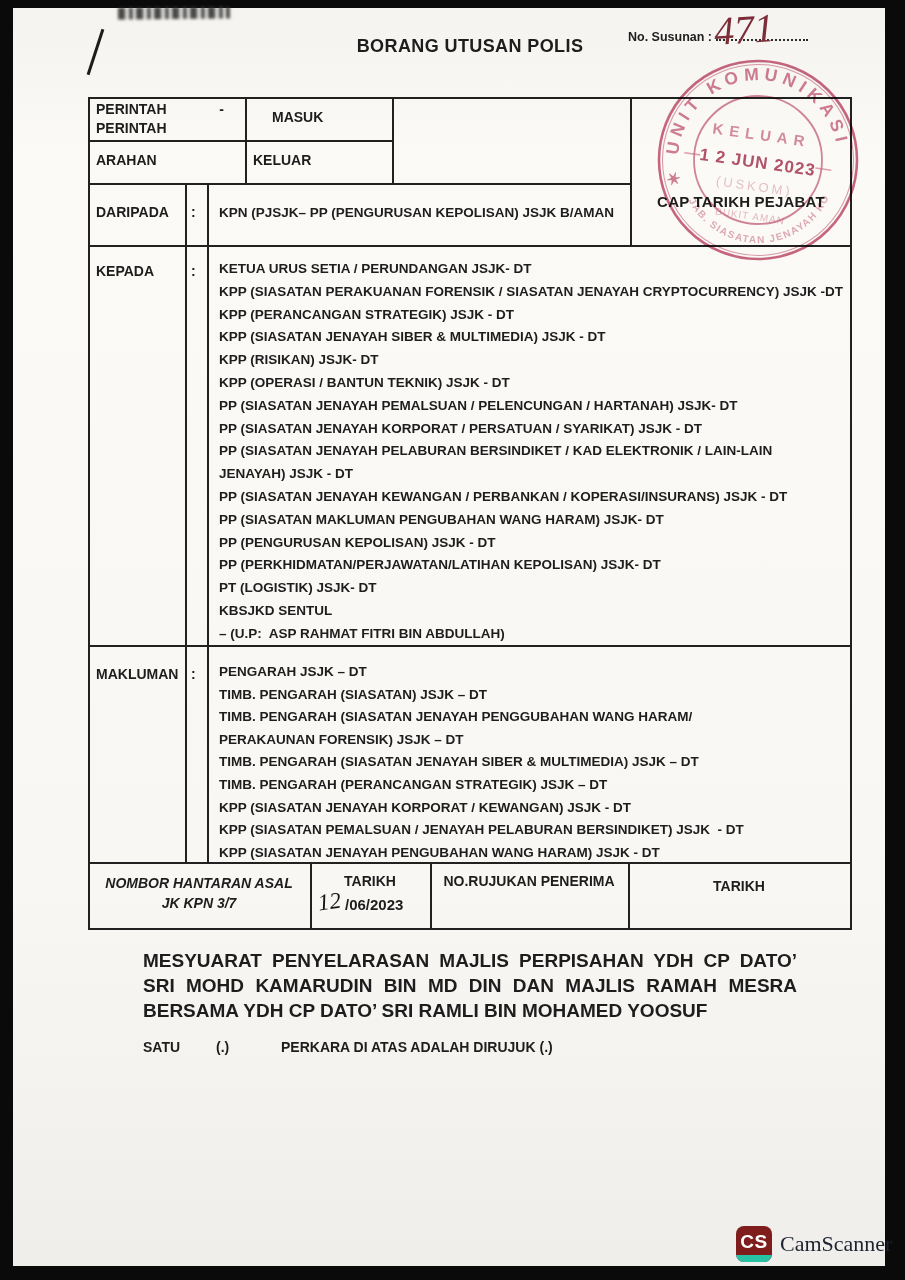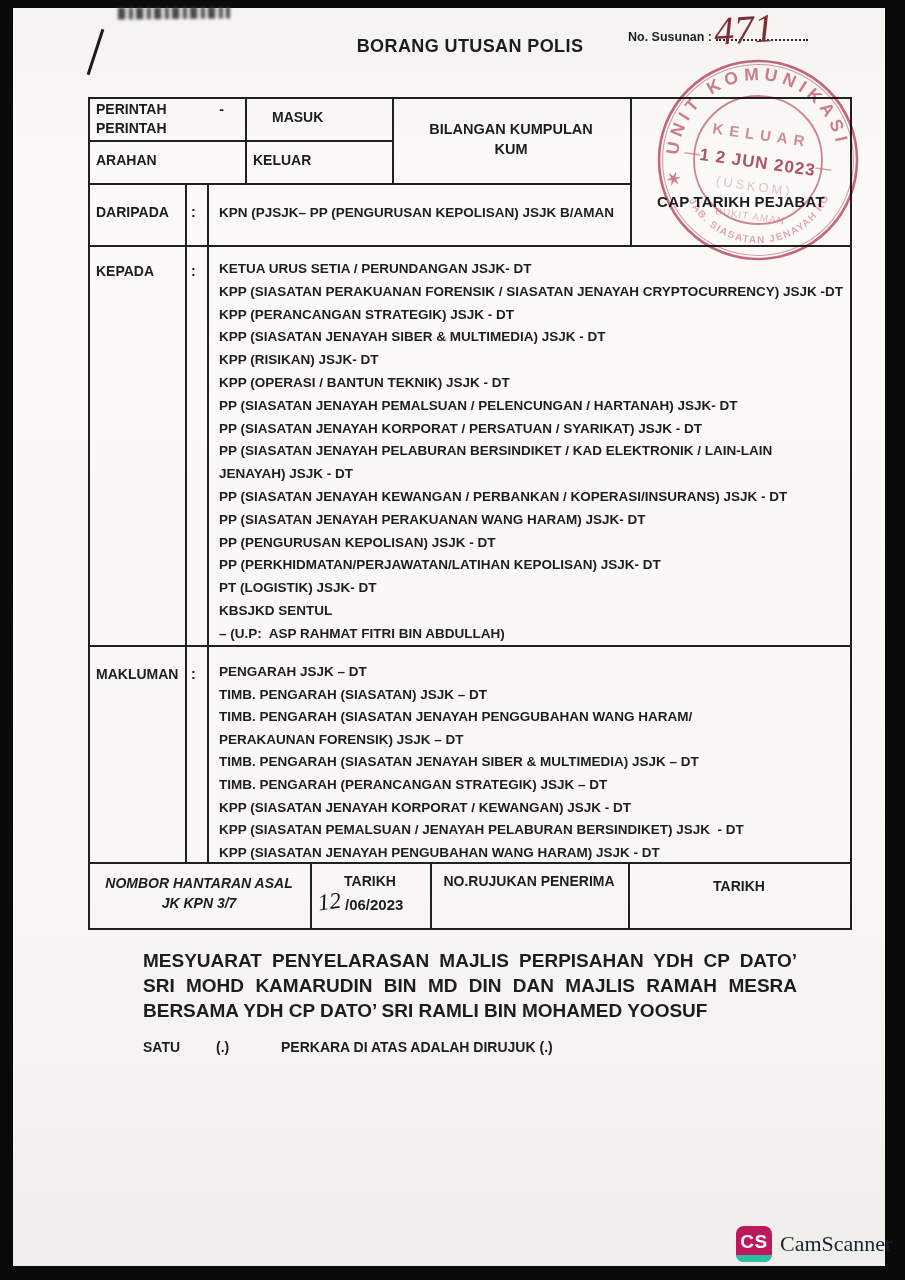--- a/index.html
+++ b/index.html
@@ -38,21 +38,21 @@
   
   #office-stamp{position:absolute;z-index:3;mix-blend-mode:multiply;opacity:.88;filter:blur(.3px);}
   
   #hand-day{position:absolute;z-index:4;font-family:"Liberation Serif",serif;font-style:italic;
             font-weight:400;font-size:23px;color:#17171a;transform:rotate(-8deg);}
   
   #subject-par{font-size:19px;line-height:25px;text-align:justify;}
   #ref-line span{font-size:14px;font-weight:700;}
   
   #cam-badge{position:absolute;z-index:2;display:flex;align-items:center;}
-  #cs-logo{width:36px;height:36px;border-radius:8px;background:#be185d;position:relative;overflow:hidden;
+  #cs-logo{width:36px;height:36px;border-radius:8px;background:#7f1d1d;position:relative;overflow:hidden;
            display:flex;align-items:center;justify-content:center;}
   #cs-logo .cs-text{color:#fff;font-weight:700;font-size:19px;letter-spacing:.5px;margin-top:-4px;}
   #cs-logo .cs-strip{position:absolute;left:0;right:0;bottom:0;height:7px;background:#27c1a3;}
   #cam-name{font-family:"Liberation Serif",serif;font-size:22px;color:#1c2230;margin-left:8px;font-weight:400;}
 </style>
 </head>
 <body>
 
 <div id="scan-root">
   <div id="page"></div>
@@ -86,45 +86,41 @@
   <div class="txt" id="perintah-cell" style="left:96px;top:100px;width:142px;">
     <div class="row1">
       <span>PERINTAH</span>
       <span class="dash">-</span>
     </div>
     <span>PERINTAH</span>
   </div>
   <div class="txt small-label" style="left:253px;top:109px;margin-left:19px;">MASUK</div>
   <div class="txt small-label" style="left:96px;top:152px;">ARAHAN</div>
   <div class="txt small-label" style="left:253px;top:152px;">KELUAR</div>
-  <div class="txt center" id="bilangan-cell" style="left:392px;top:119px;width:238px;">
-    <div>BILANGAN KUMPULAN</div>
-    <div>KUM</div>
-  </div>
   <div class="txt center" id="cap-label" style="left:630px;top:193px;width:222px;">CAP TARIKH PEJABAT</div>
 
   <div class="txt small-label" style="left:96px;top:204px;">DARIPADA</div>
   <div class="txt small-label" style="left:191px;top:204px;">:</div>
   <div class="txt" style="left:219px;top:205px;width:405px;font-size:13.5px;">KPN (PJSJK– PP (PENGURUSAN KEPOLISAN) JSJK B/AMAN</div>
 
   <div class="txt small-label" style="left:96px;top:263px;">KEPADA</div>
   <div class="txt small-label" style="left:191px;top:263px;">:</div>
   <div class="list" id="kepada-list" style="left:219px;top:258px;width:626px;">
       <div class="line">KETUA URUS SETIA / PERUNDANGAN JSJK- DT</div>
       <div class="line">KPP (SIASATAN PERAKUANAN FORENSIK / SIASATAN JENAYAH CRYPTOCURRENCY) JSJK -DT</div>
       <div class="line">KPP (PERANCANGAN STRATEGIK) JSJK - DT</div>
       <div class="line">KPP (SIASATAN JENAYAH SIBER &amp; MULTIMEDIA) JSJK - DT</div>
       <div class="line">KPP (RISIKAN) JSJK- DT</div>
       <div class="line">KPP (OPERASI / BANTUN TEKNIK) JSJK - DT</div>
       <div class="line">PP (SIASATAN JENAYAH PEMALSUAN / PELENCUNGAN / HARTANAH) JSJK- DT</div>
       <div class="line">PP (SIASATAN JENAYAH KORPORAT / PERSATUAN / SYARIKAT) JSJK - DT</div>
       <div class="line">PP (SIASATAN JENAYAH PELABURAN BERSINDIKET / KAD ELEKTRONIK / LAIN-LAIN
 JENAYAH) JSJK - DT</div>
       <div class="line">PP (SIASATAN JENAYAH KEWANGAN / PERBANKAN / KOPERASI/INSURANS) JSJK - DT</div>
-      <div class="line">PP (SIASATAN JENAYAH PERAKUANAN WANG HARAM) JSJK- DT</div>
+      <div class="line">PP (SIASATAN MAKLUMAN PENGUBAHAN WANG HARAM) JSJK- DT</div>
       <div class="line">PP (PENGURUSAN KEPOLISAN) JSJK - DT</div>
       <div class="line">PP (PERKHIDMATAN/PERJAWATAN/LATIHAN KEPOLISAN) JSJK- DT</div>
       <div class="line">PT (LOGISTIK) JSJK- DT</div>
       <div class="line">KBSJKD SENTUL</div>
       <div class="line">– (U.P:  ASP RAHMAT FITRI BIN ABDULLAH)</div>
     </div>
 
   <div class="txt small-label" style="left:96px;top:666px;">MAKLUMAN</div>
   <div class="txt small-label" style="left:191px;top:666px;">:</div>
   <div class="list" id="makluman-list" style="left:219px;top:661px;width:626px;">

